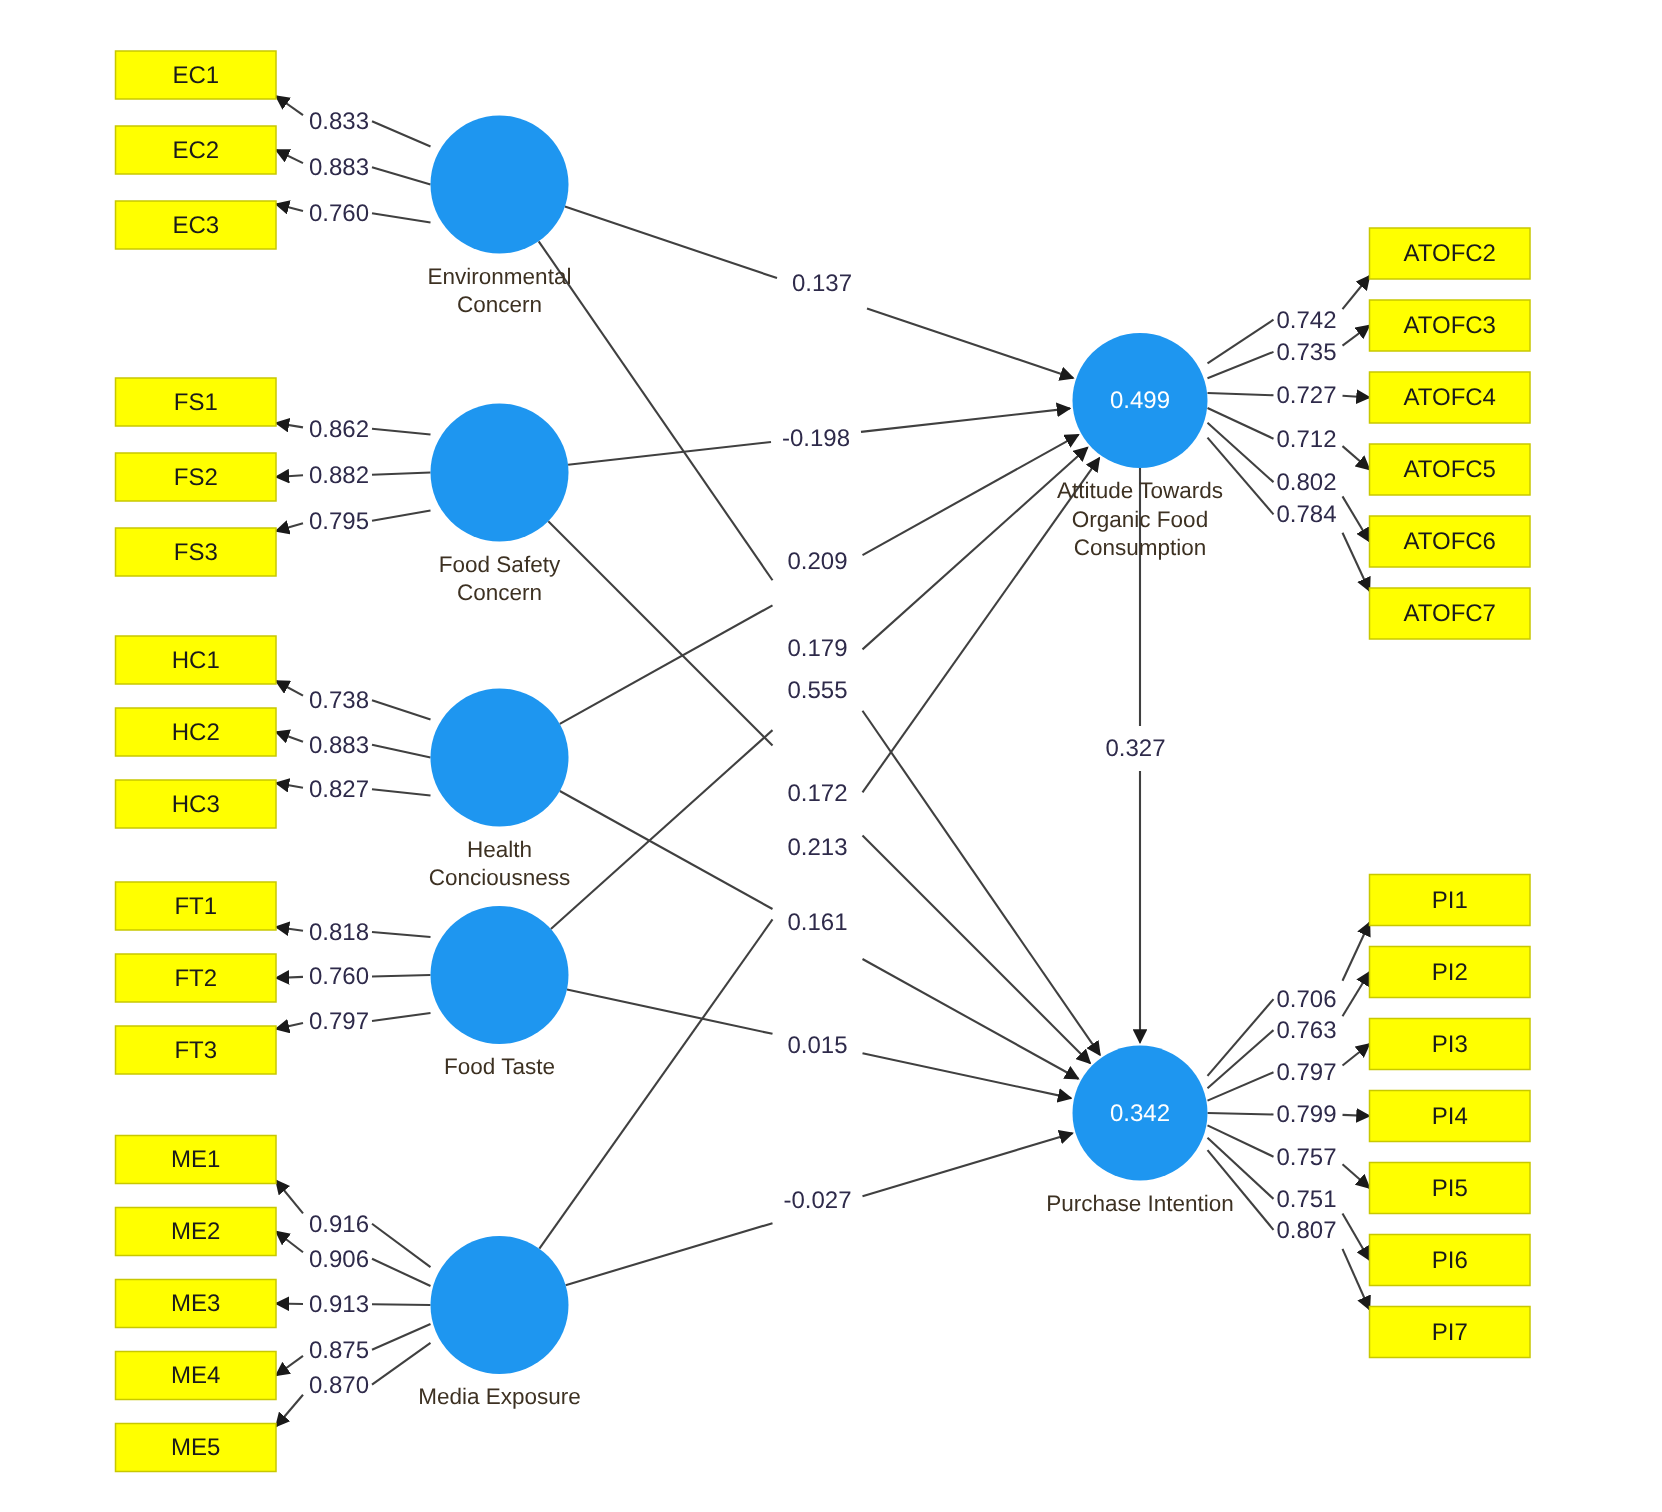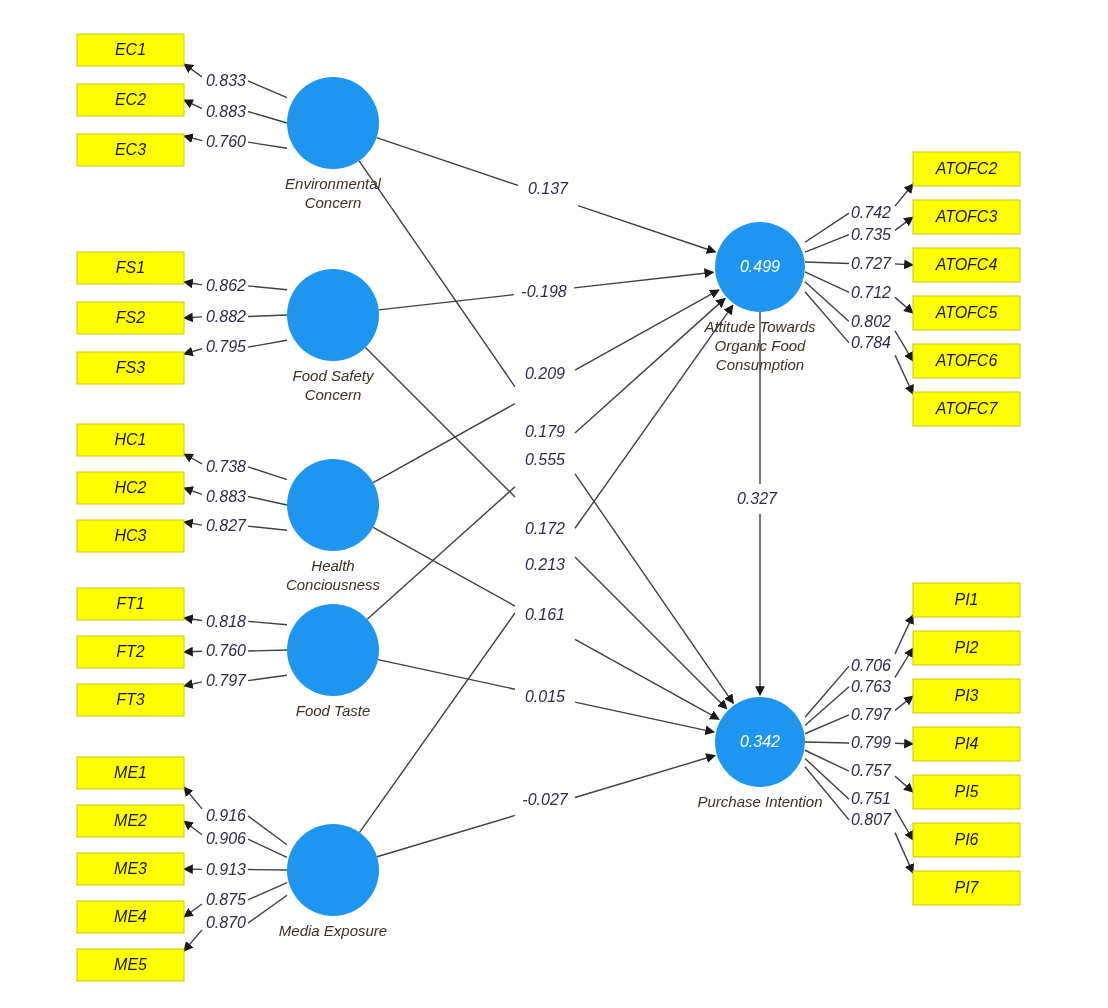--- a/index.html
+++ b/index.html
@@ -1,17 +1,17 @@
 <!DOCTYPE html>
 <html><head>
 <meta charset="utf-8">
 <style>
   html,body{margin:0;padding:0;background:#ffffff;}
   body{width:1108px;height:1008px;font-family:"Liberation Sans",sans-serif;overflow:hidden;}
-  #stage{position:relative;width:1108px;height:1008px;background:#fff;font-style:italic;}
+  #stage{position:relative;width:1108px;height:1008px;background:#fff;}
   svg{display:block;}
   .ind-box{fill:#ffff00;stroke:#c8c800;stroke-width:1;}
   .ind-label{font-family:"Liberation Sans",sans-serif;font-size:16px;fill:#1a1a1a;text-anchor:middle;dominant-baseline:middle;}
   .lv-circle{fill:#1e96f0;}
   .lv-r2{font-family:"Liberation Sans",sans-serif;font-size:16px;fill:#ffffff;text-anchor:middle;dominant-baseline:middle;}
   .lv-name{font-family:"Liberation Sans",sans-serif;font-size:15px;fill:#3d3122;text-anchor:middle;}
   .edge{stroke:#404040;stroke-width:1.4;fill:none;}
   .coef{font-family:"Liberation Sans",sans-serif;font-size:16px;fill:#2e2a4a;text-anchor:middle;dominant-baseline:middle;}
 </style>
 </head>

